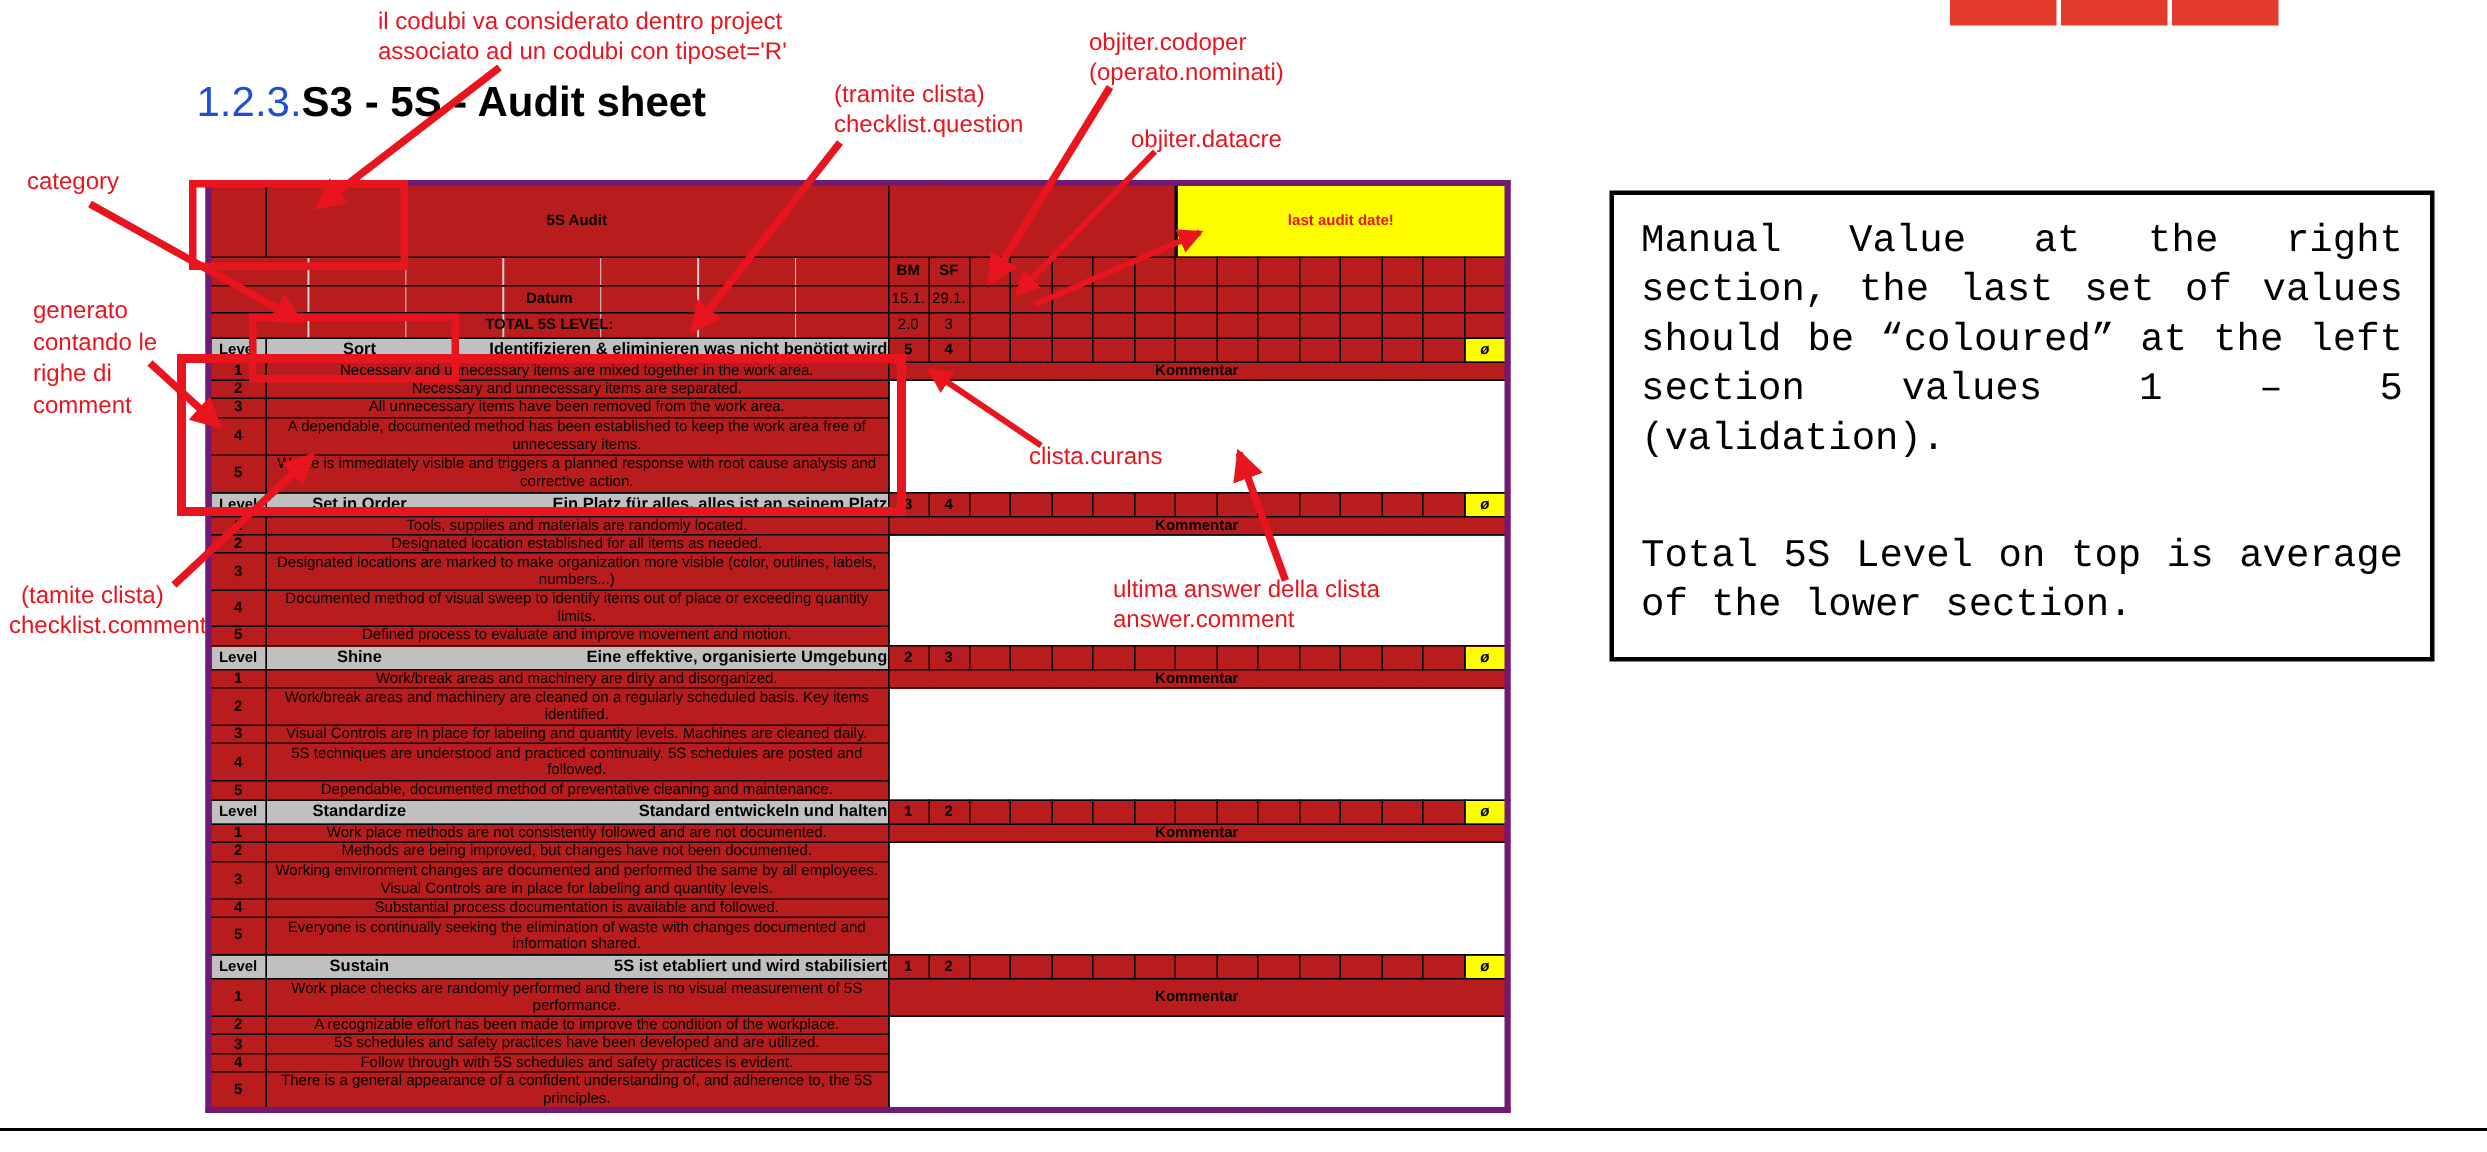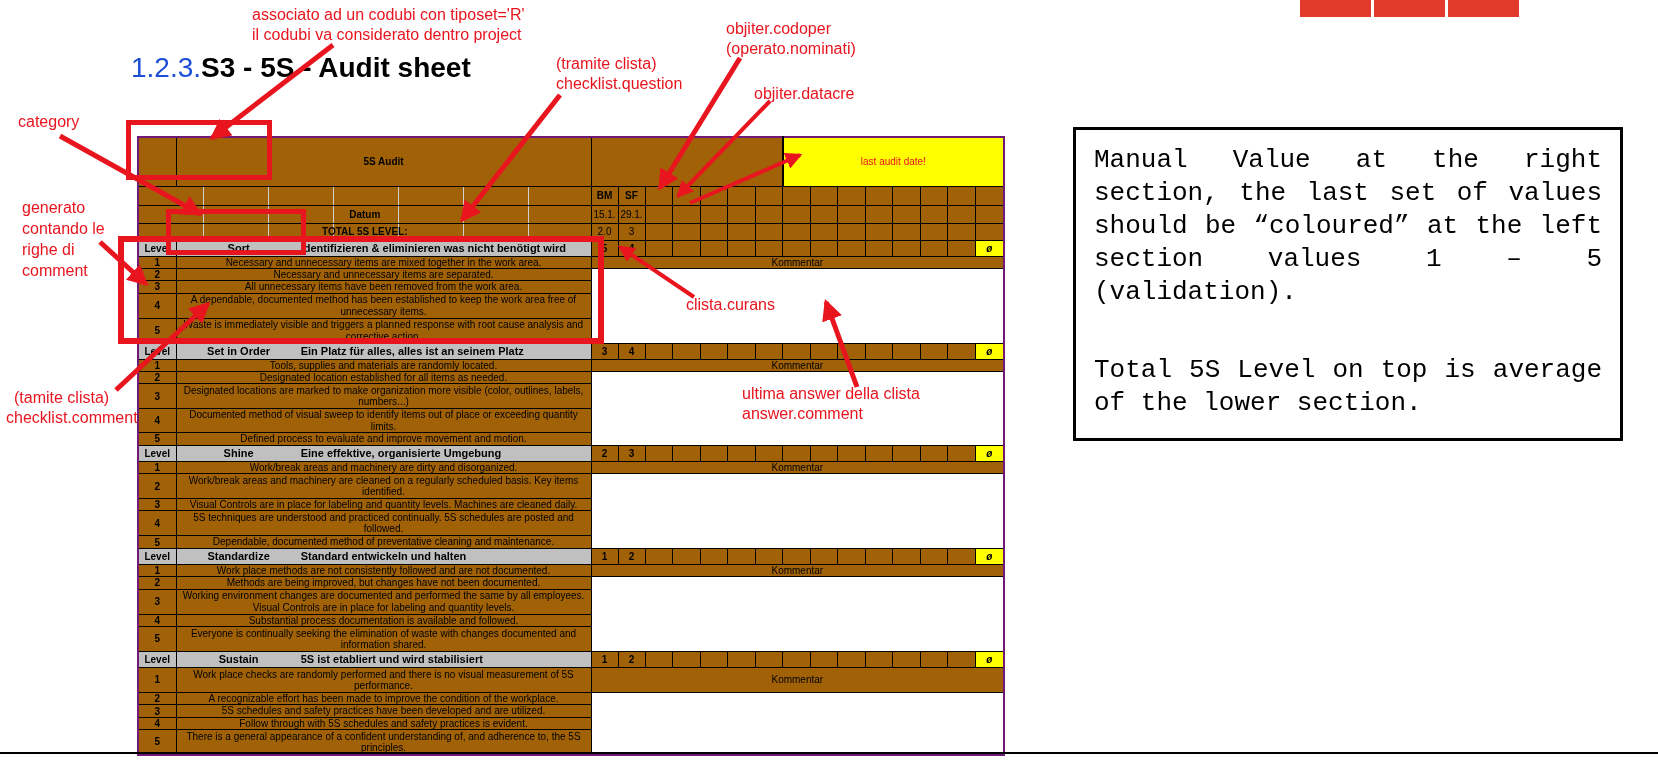--- a/index.html
+++ b/index.html
@@ -6,52 +6,52 @@
   #slide{position:relative;width:1658px;height:768px;background:#fff;overflow:hidden;
          font-family:"Liberation Sans",sans-serif;}
   
   #logobars{position:absolute;left:1300px;top:0;display:flex;gap:3px;}
   #logobars .bar{width:71px;height:17px;background:#e23b2e;}
   
   #pagetitle{position:absolute;left:131px;top:52px;font-size:28px;white-space:nowrap;}
   #pagetitle .pfx{color:#1d4ed8;font-weight:400;}
   #pagetitle .main{color:#000;font-weight:700;}
   
-  #sheet{position:absolute;left:137px;top:136px;width:866px;border-collapse:collapse;
-         border:2px solid #701a75;table-layout:fixed;background:#a16207;}
+  #sheet{position:absolute;left:137px;top:120px;width:866px;border-collapse:collapse;
+         border:4px solid #701a75;table-layout:fixed;background:#b91c1c;}
   #sheet td{border:1px solid #000;padding:0;font-size:10px;text-align:center;
             vertical-align:middle;overflow:hidden;}
   tr.row-title{height:49px;}
   tr.row-title td{border:none;border-bottom:3px solid #000;}
   td.t-left{border-right:1px solid #000 !important;}
   td.t-title{text-align:left;font-weight:700;font-size:23px;padding-left:8px;white-space:nowrap;}
-  td.t-yellow{background:#ffff00;color:#e8141e;font-weight:400;font-size:19px;
+  td.t-yellow{background:#ffff00;color:#e8141e;font-weight:700;font-size:19px;
               border-left:2px solid #000 !important;white-space:nowrap;}
   tr.row-top{height:19px;}
   tr.row-datum{height:18px;padding-left:19px;}
   tr.row-total{height:17px;}
   td.grid-left{border:1px solid #c3c3c3;border-right:1px solid #000;text-align:right;
     font-weight:700;font-size:10.5px;padding-right:4px;
     background-image:repeating-linear-gradient(to right,transparent 0,transparent 64px,#cfcfcf 64px,#cfcfcf 65px);}
   td.colhead{font-weight:700;font-size:10px;}
   td.val{font-size:10.5px;}
   tr.sec-h{height:16px;}
   tr.sec-h td{border-top:2px solid #000;}
   td.lvl-h{background:#c0c0c0;font-weight:700;font-size:9.5px;}
   td.desc-h{background:#c0c0c0;}
   .sec-flex{display:flex;align-items:center;font-size:11px;font-weight:700;}
   .sec-name{width:30%;text-align:center;white-space:nowrap;}
-  .sec-german{flex:1;text-align:left;white-space:nowrap;}
+  .sec-german{flex:1;text-align:right;white-space:nowrap;}
   td.secval{font-weight:700;font-size:10.5px;}
   td.avg-h{background:#ffff00;font-weight:700;font-style:italic;font-size:11px;}
   tr.sec-r{height:12px;}
   tr.sec-r.two{height:25px;}
   td.lvl-n{font-weight:700;font-size:10px;}
   td.desc-t{text-align:left;font-size:8.5px;line-height:1.14;padding:0 3px;white-space:normal;}
-  td.komm{font-weight:400;font-size:10.5px;}
+  td.komm{font-weight:700;font-size:10.5px;}
   td.comm-area{background:#fff;}
   
   .ann{position:absolute;color:#e8141e;font-size:16px;line-height:1.25;white-space:nowrap;z-index:7;}
   .ann span{display:block;}
   .redrect{position:absolute;border:5px solid #e8141e;z-index:6;}
   #arrows{position:absolute;left:0;top:0;z-index:5;pointer-events:none;}
   
   #notebox{position:absolute;left:1073px;top:127px;width:508px;border:3px solid #000;
            padding:14px 18px 18px 18px;font-size:26px;line-height:1.27;text-align:justify;color:#000;}
   #notebox p{margin:0;font-family:Liberation Mono, monospace;}
@@ -395,22 +395,22 @@
       <line x1="560" y1="95" x2="462" y2="220" stroke-width="5" marker-end="url(#ah)"></line>
       <line x1="740" y1="58" x2="660" y2="188" stroke-width="5" marker-end="url(#ah)"></line>
       <line x1="770" y1="101" x2="678" y2="196" stroke-width="4" marker-end="url(#ah)"></line>
       <line x1="690" y1="203" x2="800" y2="155" stroke-width="4" marker-end="url(#ah)"></line>
       <line x1="694" y1="297" x2="620" y2="247" stroke-width="4" marker-end="url(#ah)"></line>
       <line x1="857" y1="387" x2="826" y2="302" stroke-width="5" marker-end="url(#ah)"></line>
     </g>
   </svg>
 
   <div class="ann" style="left:252px;top:5px;">
+    <span>il codubi va considerato dentro project</span>
     <span>associato ad un codubi con tiposet='R'</span>
-    <span>il codubi va considerato dentro project</span>
   </div>
   <div class="ann" style="left:556px;top:54px;">
     <span>(tramite clista)</span>
     <span>checklist.question</span>
   </div>
   <div class="ann" style="left:726px;top:19px;">
     <span>objiter.codoper</span>
     <span>(operato.nominati)</span>
   </div>
   <div class="ann" style="left:754px;top:84px;">

